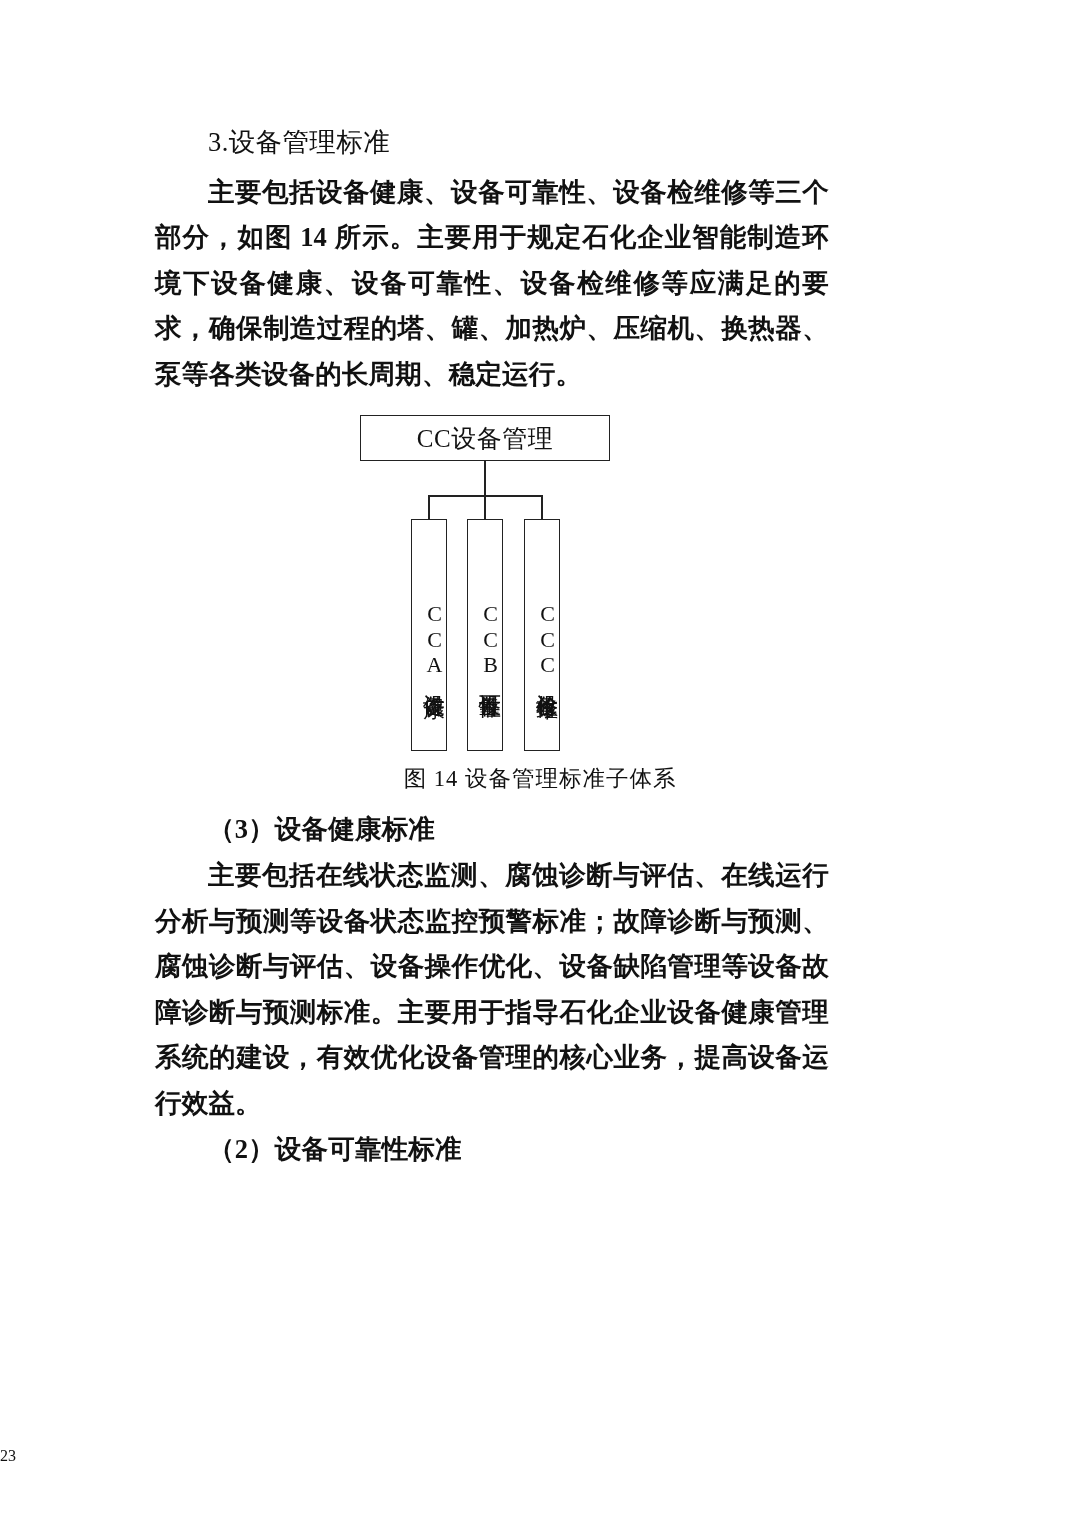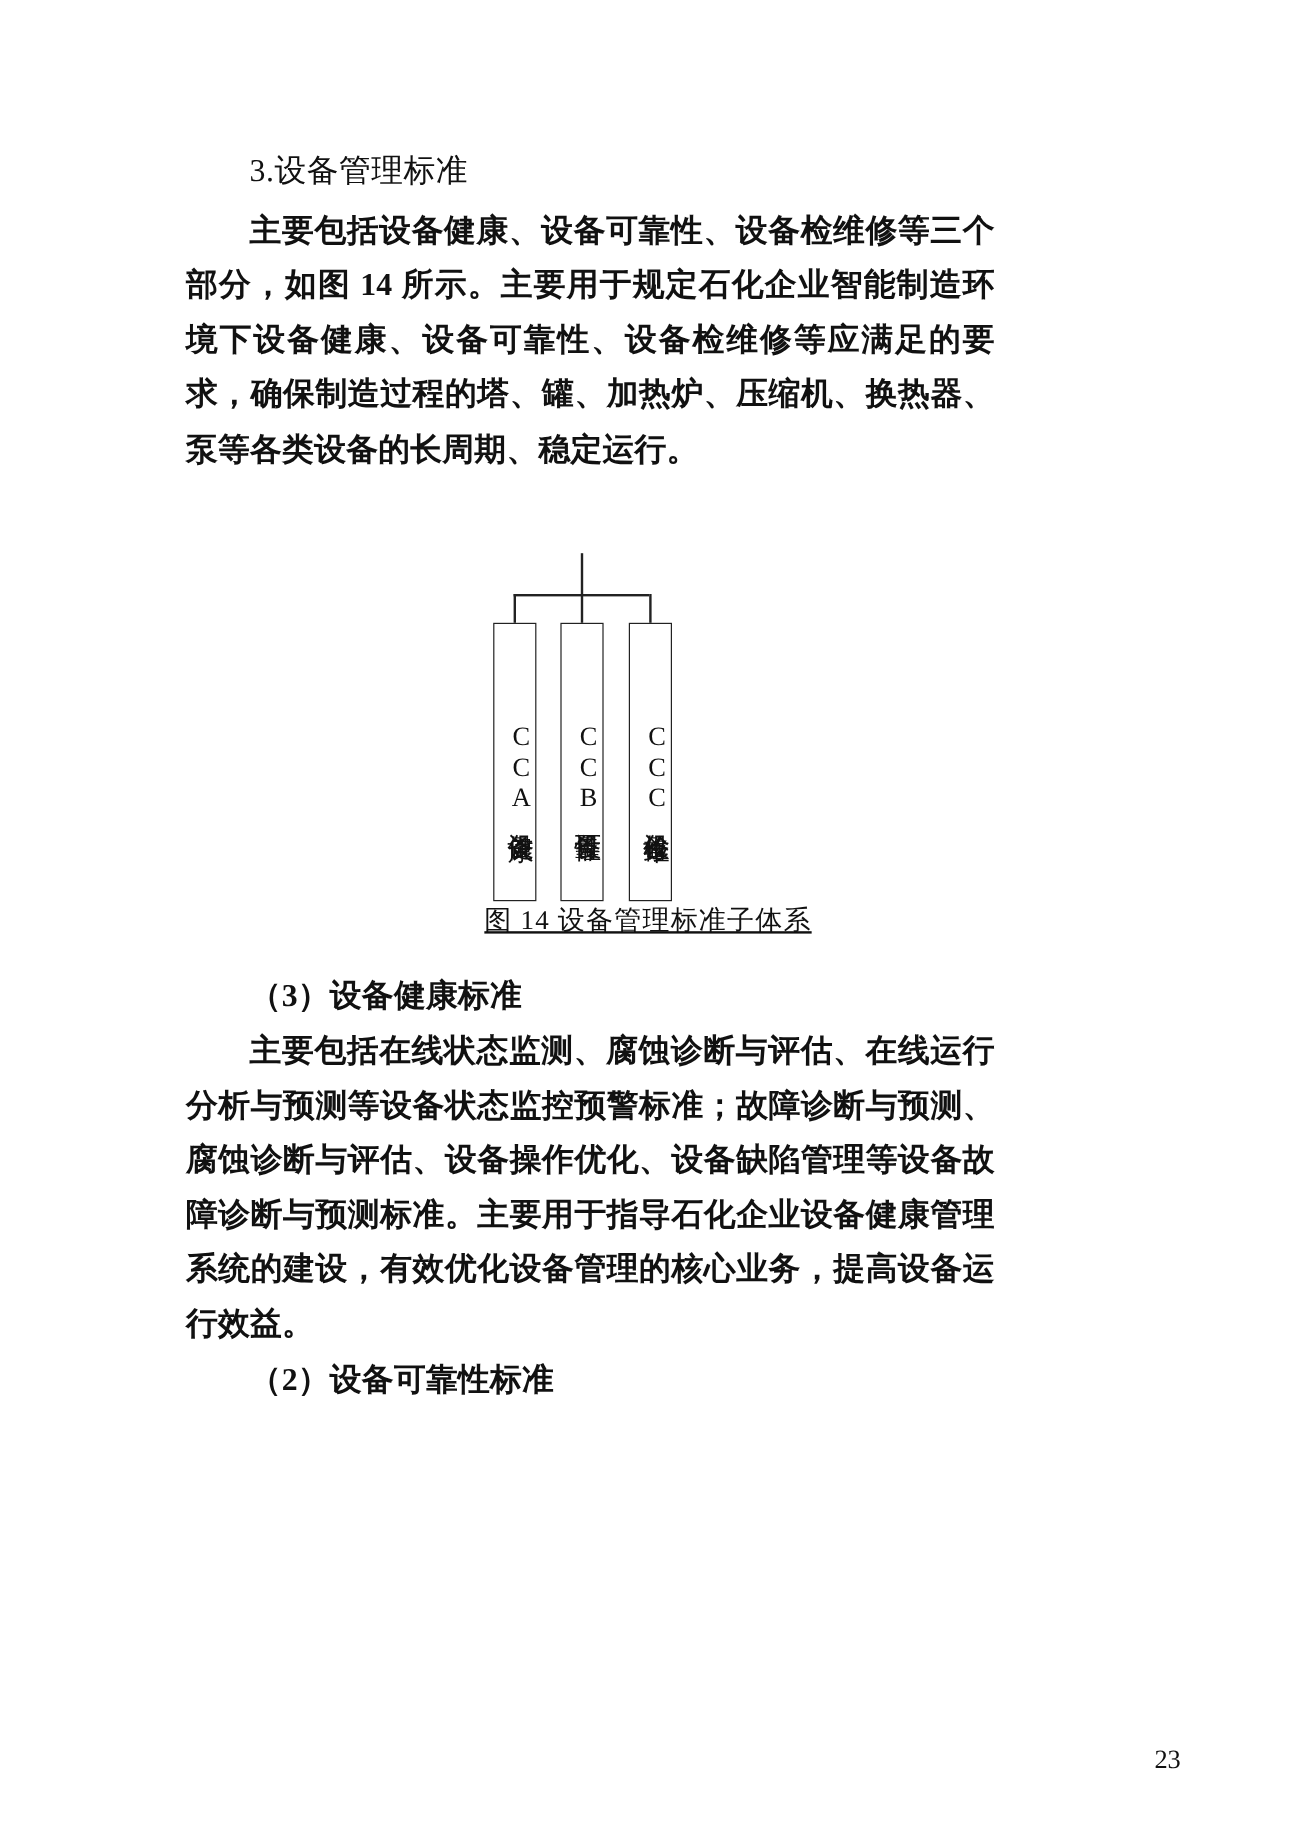--- a/index.html
+++ b/index.html
@@ -94,47 +94,47 @@
     line-height: 1.05;
     letter-spacing: 0.5px;
   }
   .leaf .code {
     writing-mode: vertical-rl;
     text-orientation: upright;
   }
   .fig-caption {
     position: absolute;
     left: 0;
-    top: 344px;
+    top: 356px;
     width: 100%;
     text-align: center;
     font-size: 22.5px;
     letter-spacing: 1px;
-    text-decoration: underline;
   }
   .page-number {
     position: absolute;
     left: 0;
-    bottom: 48px;
+    bottom: 62px;
     width: 100%;
-    text-align: right;
-    font-size: 22px;
+    text-align: left;
+    font-size: 16px;
   }
 </style>
 </head>
 <body>
 
 <div class="page">
 
   <div class="heading">3.设备管理标准</div>
 
   <p class="body-text">主要包括设备健康、设备可靠性、设备检维修等三个部分，如图 14 所示。主要用于规定石化企业智能制造环境下设备健康、设备可靠性、设备检维修等应满足的要求，确保制造过程的塔、罐、加热炉、压缩机、换热器、泵等各类设备的长周期、稳定运行。</p>
 
   <div class="figure">
     <div class="fig-inner">
+      <div class="root-box">CC设备管理</div>
 
       <div class="v-line" style="left:329px; top:54px; height:34px;"></div>
 
       <div class="h-line" style="left:273px; top:88px; width:113px;"></div>
 
       <div class="v-line" style="left:273px; top:88px; height:24px;"></div>
       <div class="v-line" style="left:329px; top:88px; height:24px;"></div>
       <div class="v-line" style="left:386px; top:88px; height:24px;"></div>
 
       <div class="leaf" style="left:256px;">

